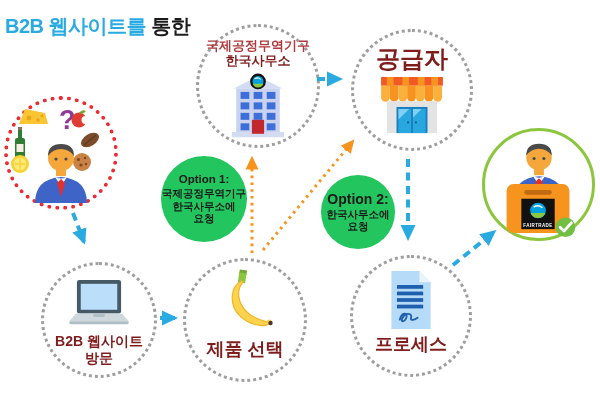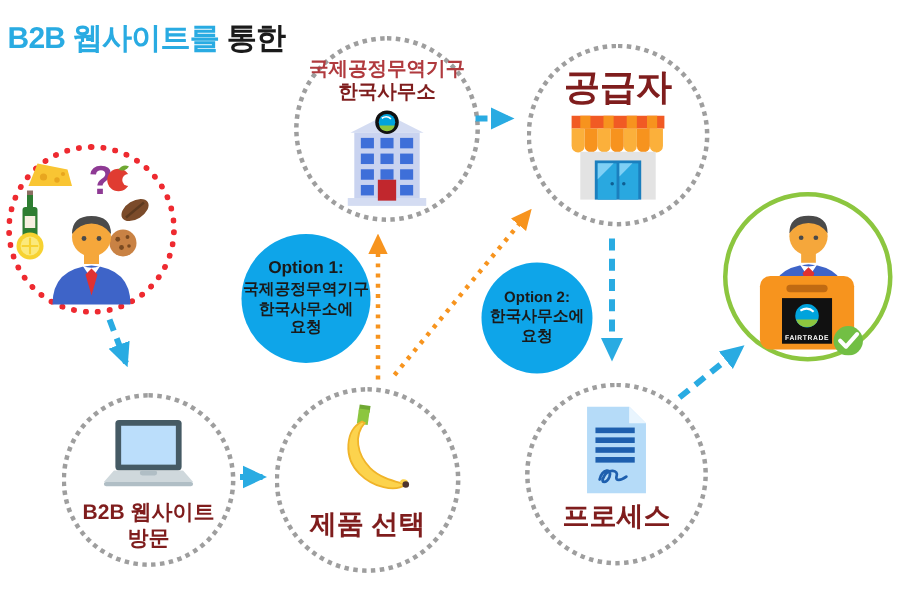--- a/index.html
+++ b/index.html
@@ -13,21 +13,21 @@
   
   .node{position:absolute;border-radius:50%;box-sizing:border-box;display:flex;flex-direction:column;align-items:center;text-align:center;}
   .dot-gray{border:3px dotted #9E9E9E;}
   .dot-red{border:4px dotted #EE2A30;}
   .solid-green{border:3.5px solid #8CC63F;}
 
   .lbl{font-weight:bold;line-height:1.18;white-space:nowrap;}
   .lbl-blue{color:#7f1d1d;}
   .lbl-red{color:#B03A3E;}
 
-  .opt{position:absolute;border-radius:50%;background:#0ea5e9;display:flex;flex-direction:column;align-items:center;justify-content:center;text-align:center;color:#1A1A1A;font-weight:bold;}
+  .opt{position:absolute;border-radius:50%;background:#22c55e;display:flex;flex-direction:column;align-items:center;justify-content:center;text-align:center;color:#1A1A1A;font-weight:bold;}
   .opt div{white-space:nowrap;line-height:1.2;}
 
   #arrows{position:absolute;left:0;top:0;width:600px;height:400px;pointer-events:none;}
 </style>
 </head>
 <body>
 
 <div id="canvas">
 
   <div class="title">
@@ -210,21 +210,21 @@
   </div>
 
   <div class="opt" style="left:161px;top:156px;width:86px;height:86px;">
     <div style="font-size:11.5px;">Option 1:</div>
     <div style="font-size:10.5px;">국제공정무역기구</div>
     <div style="font-size:10.5px;">한국사무소에</div>
     <div style="font-size:10.5px;">요청</div>
   </div>
 
   <div class="opt" style="left:321px;top:175px;width:74px;height:74px;">
-    <div style="font-size:10px;">Option 2:</div>
+    <div style="font-size:14px;">Option 2:</div>
     <div style="font-size:10.5px;">한국사무소에</div>
     <div style="font-size:10.5px;">요청</div>
   </div>
 
   <svg id="arrows">
     <defs>
       <marker id="mB" markerWidth="4" markerHeight="4" refX="2.6" refY="1.5" orient="auto" viewBox="0 0 3.2 3">
         <path d="M0 0 L3.2 1.5 L0 3 Z" fill="#29ABE2"></path>
       </marker>
       <marker id="mO" markerWidth="4.6" markerHeight="4.6" refX="3" refY="1.7" orient="auto" viewBox="0 0 3.6 3.4">

